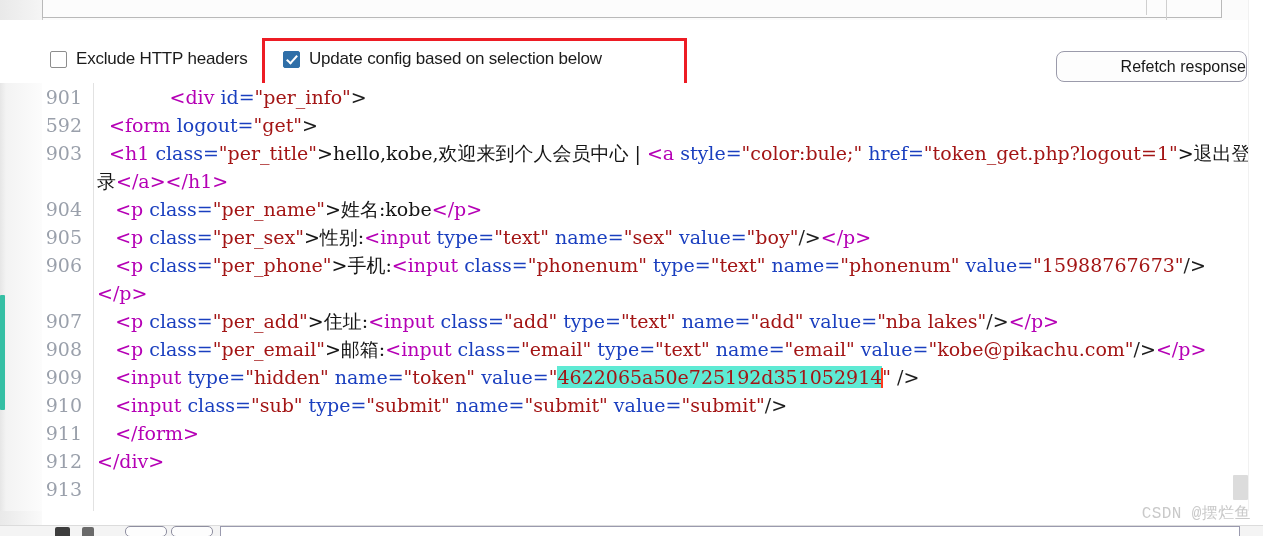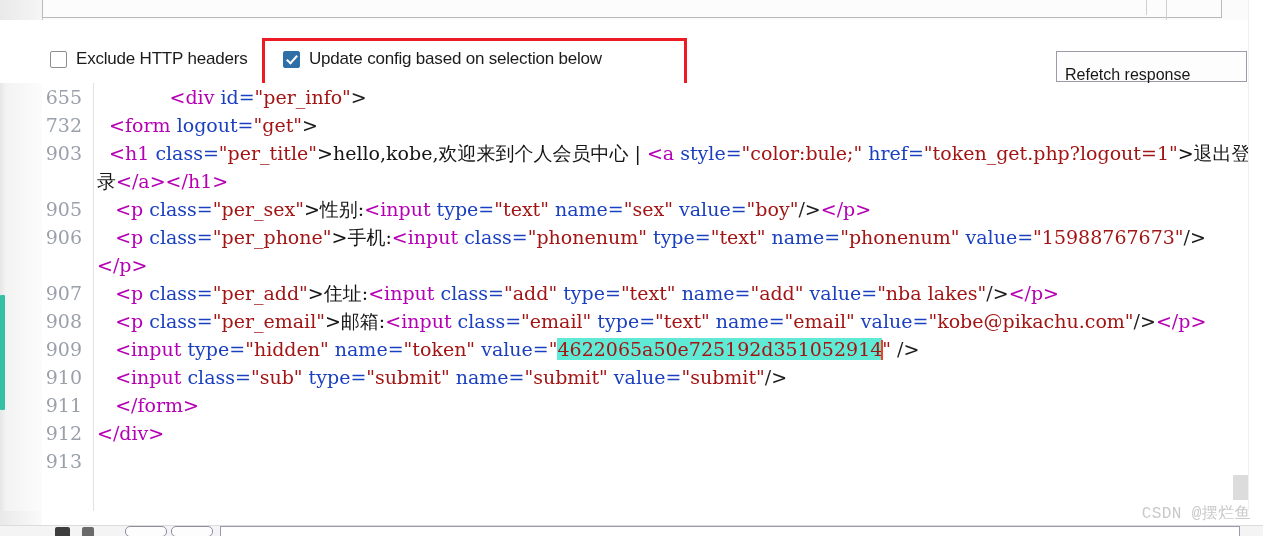--- a/index.html
+++ b/index.html
@@ -102,28 +102,28 @@
     pointer-events: none;
   }
 
   .refetch-btn {
     position: absolute;
     left: 1056px; top: 31px;
     width: 191px; height: 31px;
     box-sizing: border-box;
     background: #fdfdfd;
     border: 1px solid #9b9bab;
-    border-radius: 0;
+    border-radius: 8px;
     font-size: 16px;
     color: #171717;
     font-family: "Liberation Sans", sans-serif;
     cursor: pointer;
     line-height: 29px;
-    text-align: left;
-    padding: 8px;
+    text-align: right;
+    padding: 0;
   }
 
   
   .annot-arrow {
     position: absolute;
     left: 676px; top: 86px;
     width: 96px; height: 46px;
     pointer-events: none;
   }
   .annot-text {
@@ -323,30 +323,34 @@
   <path d="M2 6 L30 5 L22 28 Z" fill="#ee1b24"></path>
 </svg>
 <div class="annot-text">默认勾选</div>
 
 <div class="code-area">
   <div class="gutter-bg"></div>
   <div class="gutter-line"></div>
   <div class="scroll-marker"></div>
   <div class="code-lines" id="code-lines">
       <div class="code-line">
-        <span class="ln">655</span>
+        <span class="ln">901</span>
         <div class="code-text"><span class="tok-txt">            </span><span class="tok-tag">&lt;div</span><span class="tok-attr"> id=</span><span class="tok-val">"per_info"</span><span class="tok-punct">&gt;</span></div>
       </div>
       <div class="code-line">
-        <span class="ln">732</span>
+        <span class="ln">592</span>
         <div class="code-text"><span class="tok-txt">  </span><span class="tok-tag">&lt;form</span><span class="tok-attr"> logout=</span><span class="tok-val">"get"</span><span class="tok-punct">&gt;</span></div>
       </div>
       <div class="code-line">
         <span class="ln">903</span>
         <div class="code-text"><span class="tok-txt">  </span><span class="tok-tag">&lt;h1</span><span class="tok-attr"> class=</span><span class="tok-val">"per_title"</span><span class="tok-txt">&gt;hello,kobe,欢迎来到个人会员中心 | </span><span class="tok-tag">&lt;a</span><span class="tok-attr"> style=</span><span class="tok-val">"color:bule;"</span><span class="tok-attr"> href=</span><span class="tok-val">"token_get.php?logout=1"</span><span class="tok-txt">&gt;退出登录</span><span class="tok-tag">&lt;/a&gt;</span><span class="tok-tag">&lt;/h1&gt;</span></div>
+      </div>
+      <div class="code-line">
+        <span class="ln">904</span>
+        <div class="code-text"><span class="tok-txt">   </span><span class="tok-tag">&lt;p</span><span class="tok-attr"> class=</span><span class="tok-val">"per_name"</span><span class="tok-txt">&gt;姓名:kobe</span><span class="tok-tag">&lt;/p&gt;</span></div>
       </div>
       <div class="code-line">
         <span class="ln">905</span>
         <div class="code-text"><span class="tok-txt">   </span><span class="tok-tag">&lt;p</span><span class="tok-attr"> class=</span><span class="tok-val">"per_sex"</span><span class="tok-txt">&gt;性别:</span><span class="tok-tag">&lt;input</span><span class="tok-attr"> type=</span><span class="tok-val">"text"</span><span class="tok-attr"> name=</span><span class="tok-val">"sex"</span><span class="tok-attr"> value=</span><span class="tok-val">"boy"</span><span class="tok-punct">/&gt;</span><span class="tok-tag">&lt;/p&gt;</span></div>
       </div>
       <div class="code-line">
         <span class="ln">906</span>
         <div class="code-text"><span class="tok-txt">   </span><span class="tok-tag">&lt;p</span><span class="tok-attr"> class=</span><span class="tok-val">"per_phone"</span><span class="tok-txt">&gt;手机:</span><span class="tok-tag">&lt;input</span><span class="tok-attr"> class=</span><span class="tok-val">"phonenum"</span><span class="tok-attr"> type=</span><span class="tok-val">"text"</span><span class="tok-attr"> name=</span><span class="tok-val">"phonenum"</span><span class="tok-attr"> value=</span><span class="tok-val">"15988767673"</span><span class="tok-punct">/&gt;</span><span class="tok-tag">&lt;/p&gt;</span></div>
       </div>
       <div class="code-line">

